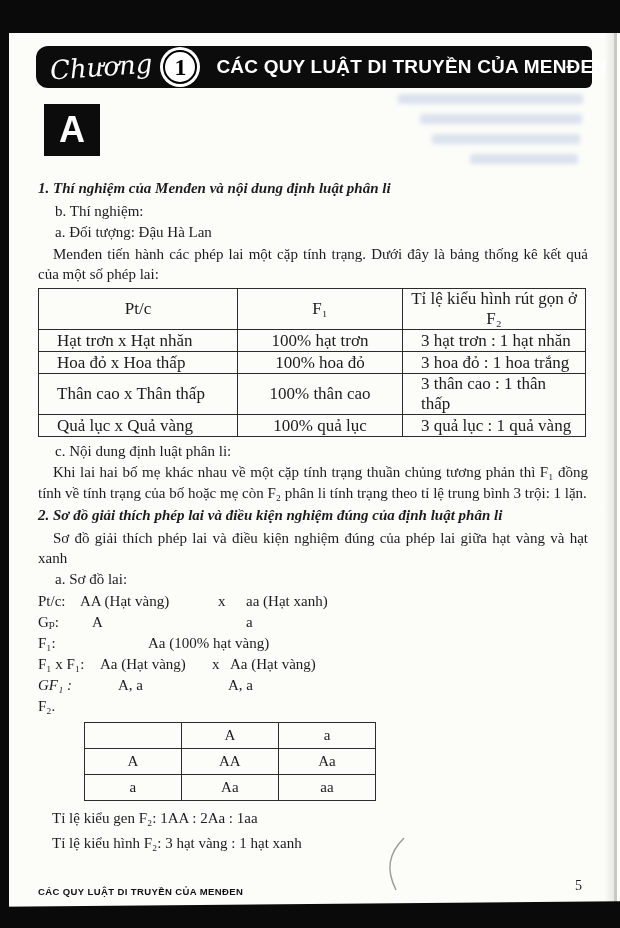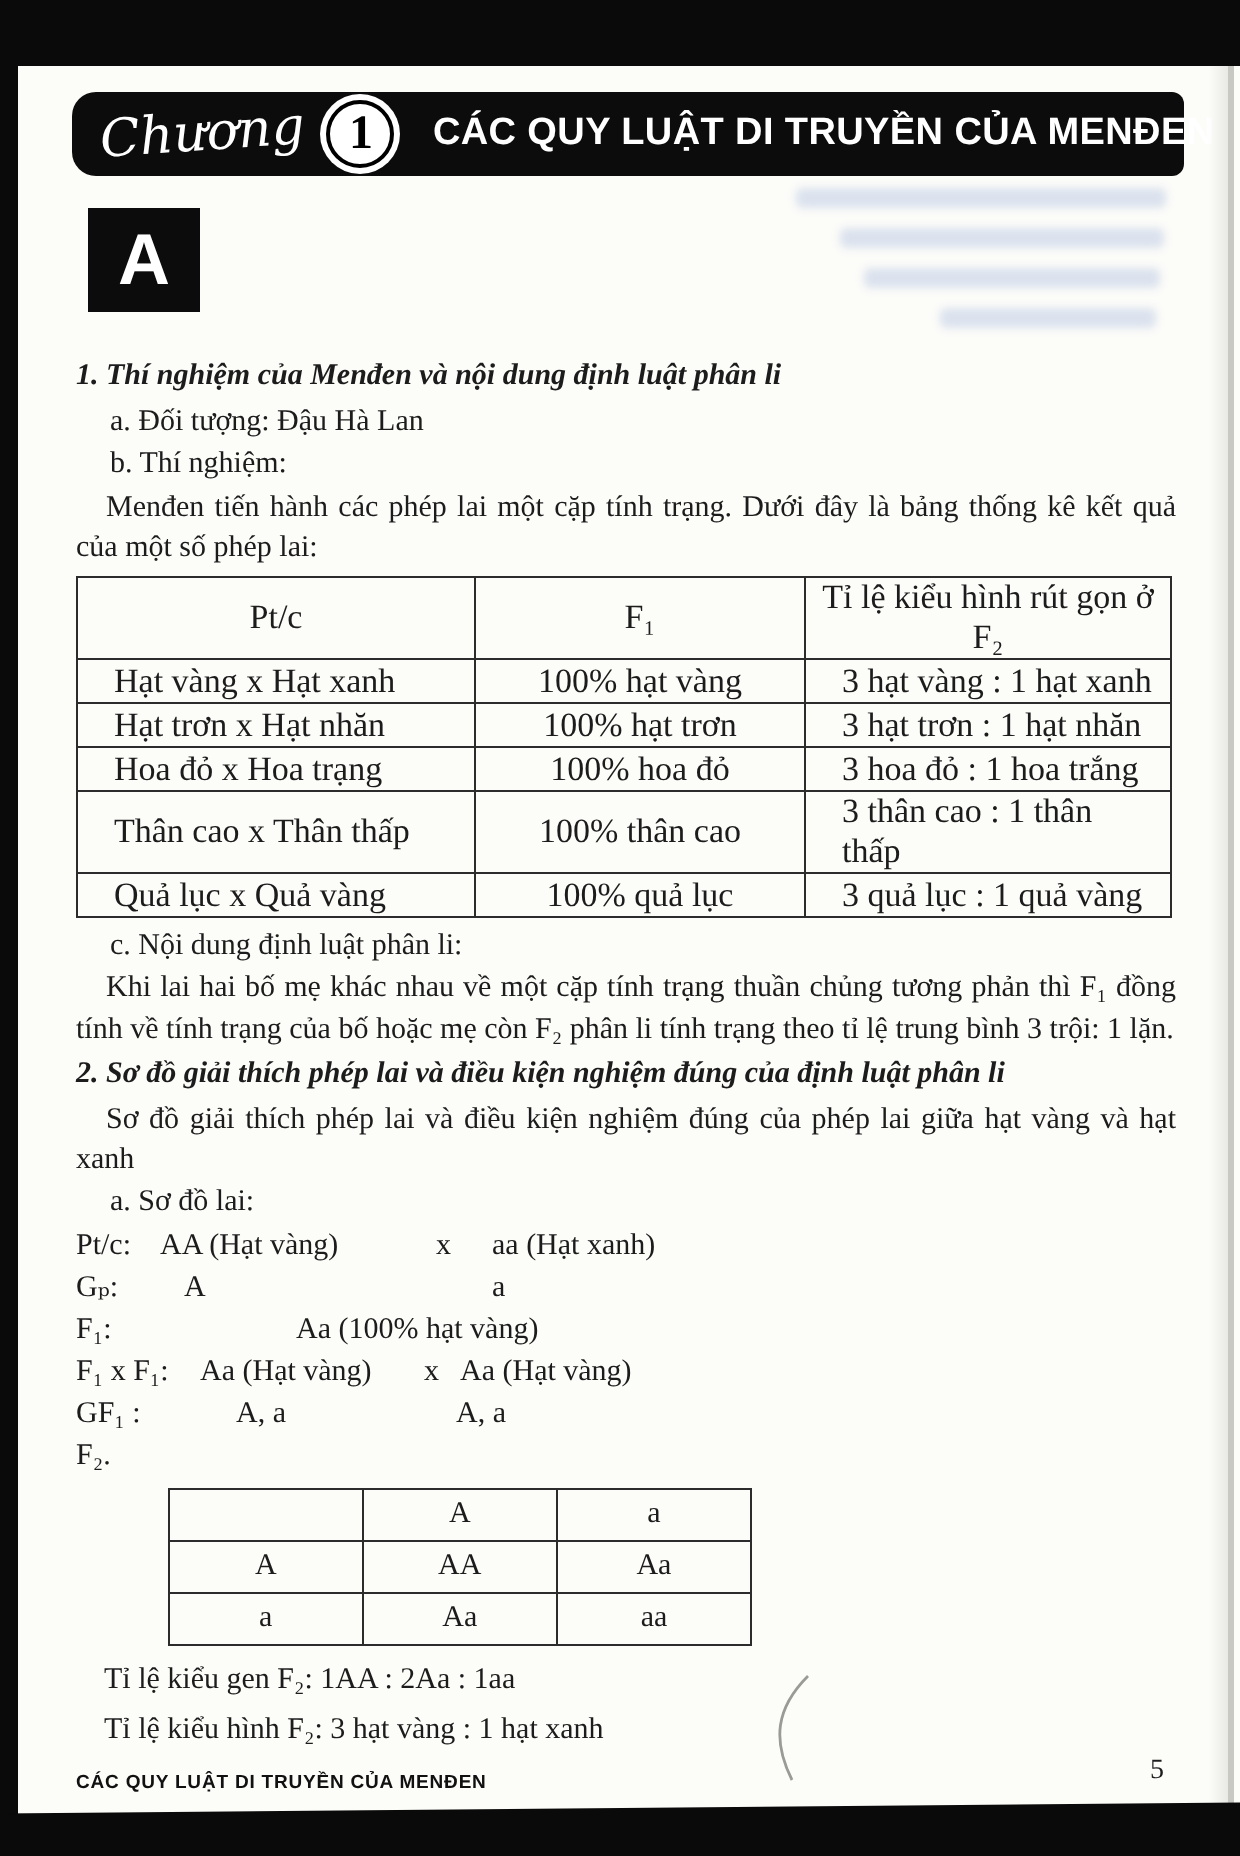--- a/index.html
+++ b/index.html
@@ -79,21 +79,21 @@
     border:1px solid #2c2c2c;font-weight:normal;font-size:17px;
     height:21px;padding:0 6px;
   }
   .results th{text-align:center;}
   .results td.c1,.results td.c3{text-align:left;padding-left:18px;}
   .results td.c2{text-align:center;}
 
   .cross{line-height:1.4;}
   .crossrow{display:flex;height:21px;align-items:flex-end;}
   .w42{width:42px;flex:0 0 auto;}
-  .w50{width:50px;flex:0 0 auto;}
+  .w50{width:50px;flex:0 0 auto;font-style:italic;}
   .w62{width:62px;flex:0 0 auto;}
   .w112{width:112px;flex:0 0 auto;}
   .w138{width:138px;flex:0 0 auto;}
   .w166{width:166px;flex:0 0 auto;}
   .w140{width:140px;flex:0 0 auto;}
   .w18{width:18px;flex:0 0 auto;}
   .w28{width:28px;flex:0 0 auto;}
   .pl12{padding-left:12px;box-sizing:border-box;}
   .pl30{padding-left:30px;box-sizing:border-box;}
   .ml68{margin-left:68px;}
@@ -135,45 +135,40 @@
   </span>
   <span class="chapter-title">CÁC QUY LUẬT DI TRUYỀN CỦA MENĐEN</span>
 </div>
 
 <div class="section-row">
   <div class="section-letter">A</div>
 </div>
 
 <div class="content">
   <div class="h-sub">1. Thí nghiệm của Menđen và nội dung định luật phân li</div>
+  <p class="item">b. Thí nghiệm:</p>
   <p class="item">a. Đối tượng: Đậu Hà Lan</p>
-  <p class="item">b. Thí nghiệm:</p>
   <p class="para">Menđen tiến hành các phép lai một cặp tính trạng. Dưới đây là bảng thống kê kết quả của một số phép lai:</p>
 
   <table class="results">
     <thead>
       <tr>
         <th style="width:186px">Pt/c</th>
         <th style="width:152px">F₁</th>
         <th>Tỉ lệ kiểu hình rút gọn ở F₂</th>
       </tr>
     </thead>
     <tbody>
       <tr>
-        <td class="c1">Hạt vàng x Hạt xanh</td>
-        <td class="c2">100% hạt vàng</td>
-        <td class="c3">3 hạt vàng : 1 hạt xanh</td>
-      </tr>
-      <tr>
         <td class="c1">Hạt trơn x Hạt nhăn</td>
         <td class="c2">100% hạt trơn</td>
         <td class="c3">3 hạt trơn : 1 hạt nhăn</td>
       </tr>
       <tr>
-        <td class="c1">Hoa đỏ x Hoa trạng</td>
+        <td class="c1">Hoa đỏ x Hoa thấp</td>
         <td class="c2">100% hoa đỏ</td>
         <td class="c3">3 hoa đỏ : 1 hoa trắng</td>
       </tr>
       <tr>
         <td class="c1">Thân cao x Thân thấp</td>
         <td class="c2">100% thân cao</td>
         <td class="c3">3 thân cao : 1 thân thấp</td>
       </tr>
       <tr>
         <td class="c1">Quả lục x Quả vàng</td>

